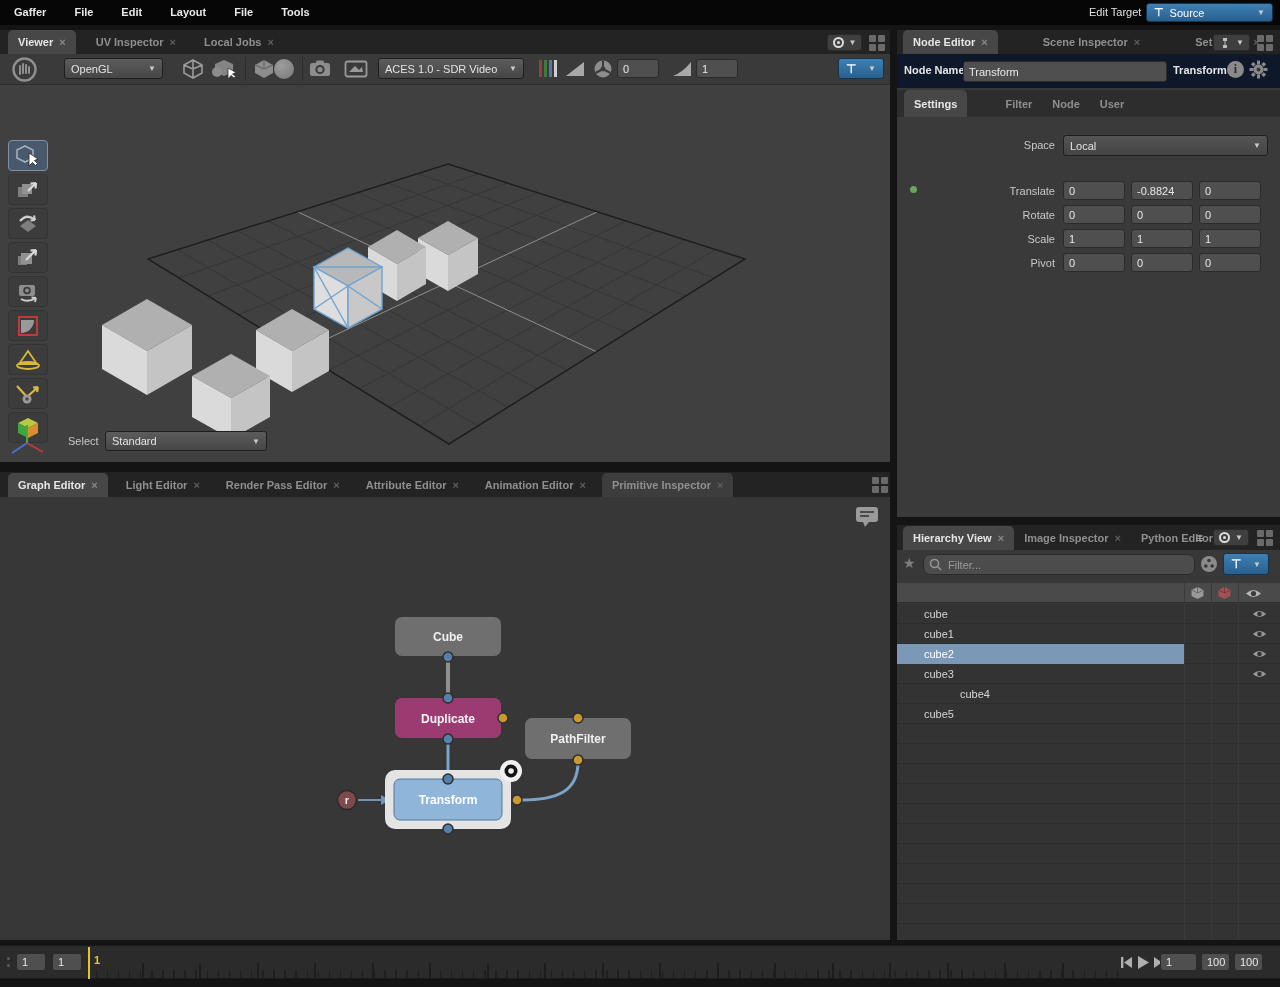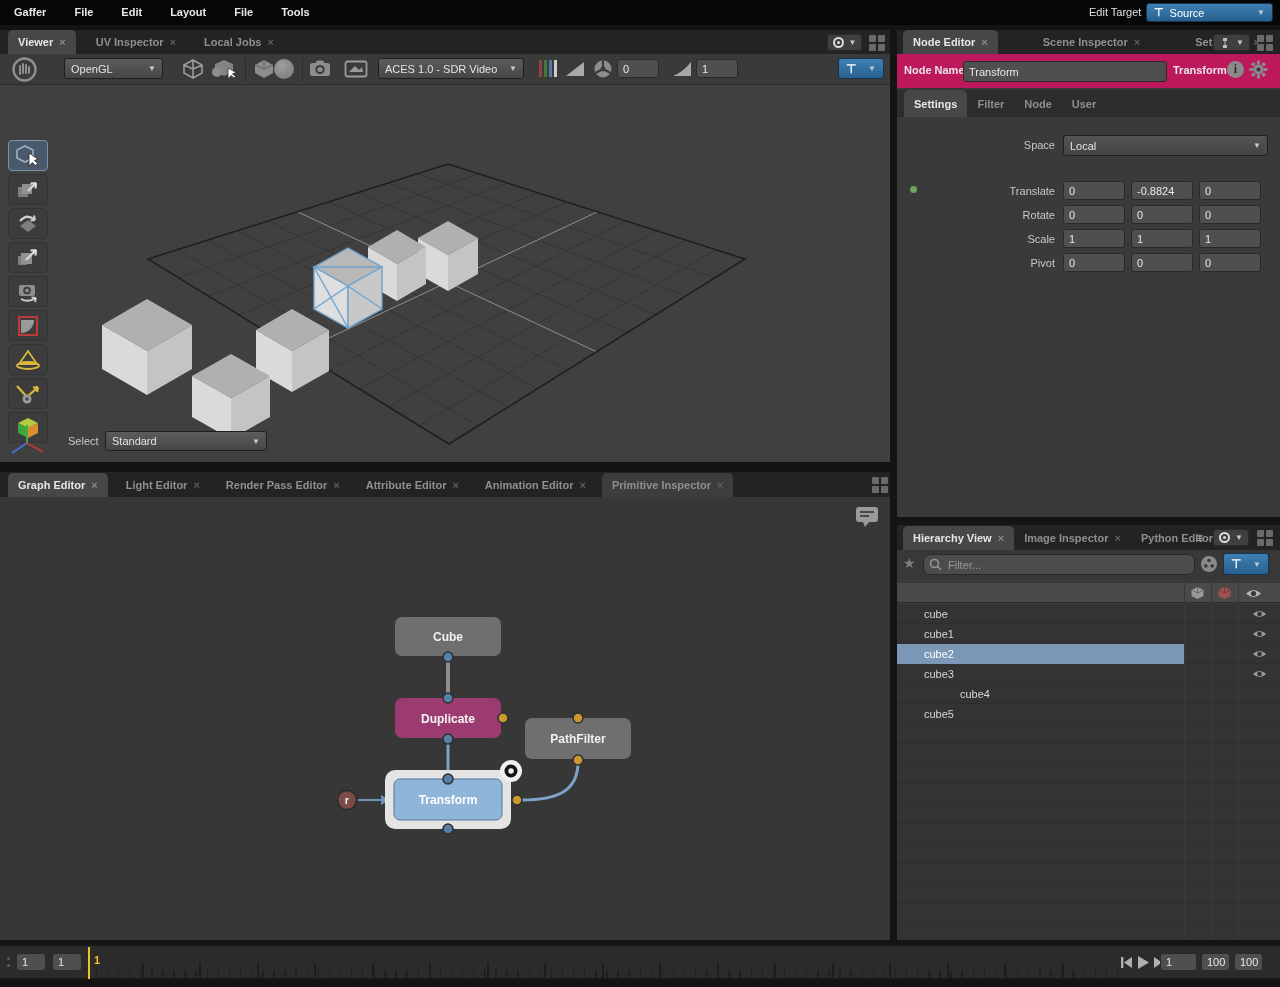--- a/index.html
+++ b/index.html
@@ -342,21 +342,21 @@
         </svg>
       <span class="caret">▼</span>
     </div>
     <div class="abs gridicon" style="left:360px;top:5px;">
         <i></i>
         <i></i>
         <i></i>
         <i></i>
       </div>
 
-    <div class="abs" style="left:0;top:24px;width:383px;height:34px;background:#be185d;">
+    <div class="abs" style="left:0;top:24px;width:383px;height:34px;background:#0f172a;">
       <span class="abs" style="left:7px;top:10px;font-size:11px;font-weight:bold;color:#e6e6e6;">Node Name</span>
       <div class="abs fld" style="left:66px;top:7px;width:204px;height:21px;">
           <span>Transform</span>
         </div>
       <span class="abs" style="left:276px;top:10px;font-size:11px;font-weight:bold;color:#e6e6e6;">Transform</span>
       <span class="abs" style="left:330px;top:7px;width:17px;height:17px;background:#8a8a8a;border-radius:50%;color:#2e2e2e;font-size:12px;font-weight:bold;display:flex;align-items:center;justify-content:center;font-family:'Liberation Serif',serif;">i</span>
       <svg class="abs" style="left:352px;top:6px;" width="19" height="19" viewBox="0 0 19 19">
         <g fill="#8a8a8a">
             <circle cx="9.5" cy="9.5" r="5"></circle>
             <rect x="8" y="0.5" width="3" height="4"></rect>
@@ -369,21 +369,21 @@
             <rect x="13" y="13" width="3.4" height="3.4" transform="rotate(45 14.7 14.7)"></rect>
           </g>
         <circle cx="9.5" cy="9.5" r="2" fill="#383838"></circle>
       </svg>
     </div>
 
     <div class="abs tabbar" style="left:0;top:60px;width:383px;height:27px;background:#2d2d2d;">
       <div class="tab active" style="margin-left:7px;height:27px;">
           <span>Settings</span>
         </div>
-      <div class="tab" style="height:27px;">
+      <div class="tab" style="height:27px;margin-left:28px;">
           <span>Filter</span>
         </div>
       <div class="tab" style="height:27px;text-align:center;">
           <span>Node</span>
         </div>
       <div class="tab" style="height:27px;align-items:center;">
           <span>User</span>
         </div>
     </div>
 

